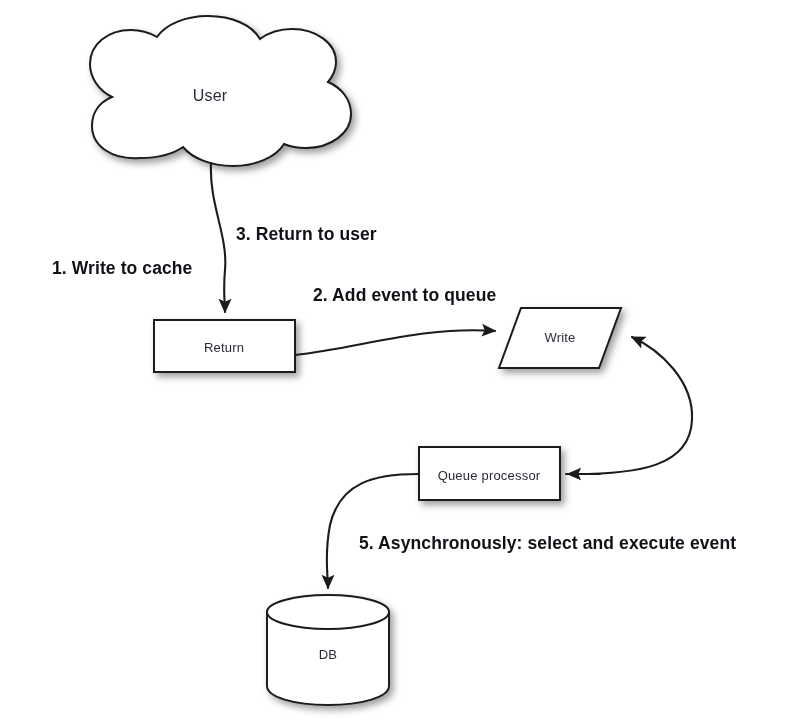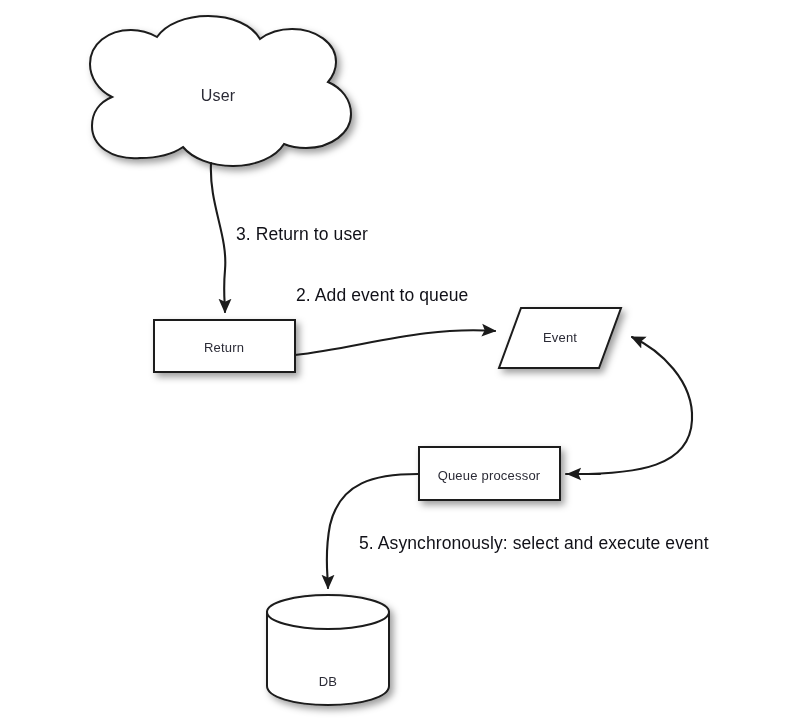--- a/index.html
+++ b/index.html
@@ -35,21 +35,21 @@
   .edge {
     fill: none;
     stroke: #1b1b1b;
     stroke-width: 2.1;
     stroke-linecap: round;
   }
   .step-label {
     position: absolute;
     font-family: "Liberation Sans", sans-serif;
     font-size: 17.5px;
-    font-weight: 400;
+    font-weight: 700;
     color: #111118;
     white-space: nowrap;
     letter-spacing: 0.1px;
   }
   .node-text {
     position: absolute;
     font-family: "Liberation Sans", sans-serif;
     font-size: 13px;
     color: #2b2b36;
     white-space: nowrap;
@@ -118,23 +118,24 @@
     <path class="edge" d="M 211 163 C 209 205, 228 235, 225 270 C 223 292, 225 302, 225 312" marker-end="url(#arrowhead)"></path>
 
     <path class="edge" d="M 295 355 C 360 348, 420 326, 495 331" marker-end="url(#arrowhead)"></path>
 
     <path class="edge" d="M 566 474 C 640 475, 690 466, 692 420 C 694 381, 660 350, 632 337" marker-end="url(#arrowhead)"></path>
     <path class="edge" d="M 600 474 L 568 474" marker-end="url(#arrowhead)"></path>
 
     <path class="edge" d="M 418 474 C 375 474, 340 482, 330 525 C 324 556, 328 575, 328 588" marker-end="url(#arrowhead)"></path>
   </svg>
 
-  <div class="node-text node-text-lg" style="left:218px; top:96px;text-align:right;">User</div>
+  <div class="node-text node-text-lg" style="left:210px; top:96px;text-align:right;">User</div>
   <div class="node-text" style="left:224px; top:347px;">Return</div>
-  <div class="node-text" style="left:560px; top:337px;">Event</div>
+  <div class="node-text" style="left:560px; top:337px;">Write</div>
   <div class="node-text" style="left:489px; top:475px;">Queue processor</div>
-  <div class="node-text" style="left:328px; top:654px;margin-top:27px;">DB</div>
+  <div class="node-text" style="left:328px; top:654px;">DB</div>
 
+  <div class="step-label" style="left:52px; top:258px;">1. Write to cache</div>
   <div class="step-label" style="left:236px; top:224px;">3. Return to user</div>
-  <div class="step-label" style="left:296px; top:285px;">2. Add event to queue</div>
+  <div class="step-label" style="left:313px; top:285px;">2. Add event to queue</div>
   <div class="step-label" style="left:359px; top:533px;">5. Asynchronously: select and execute event</div>
 
 </div>
 
 </body></html>

